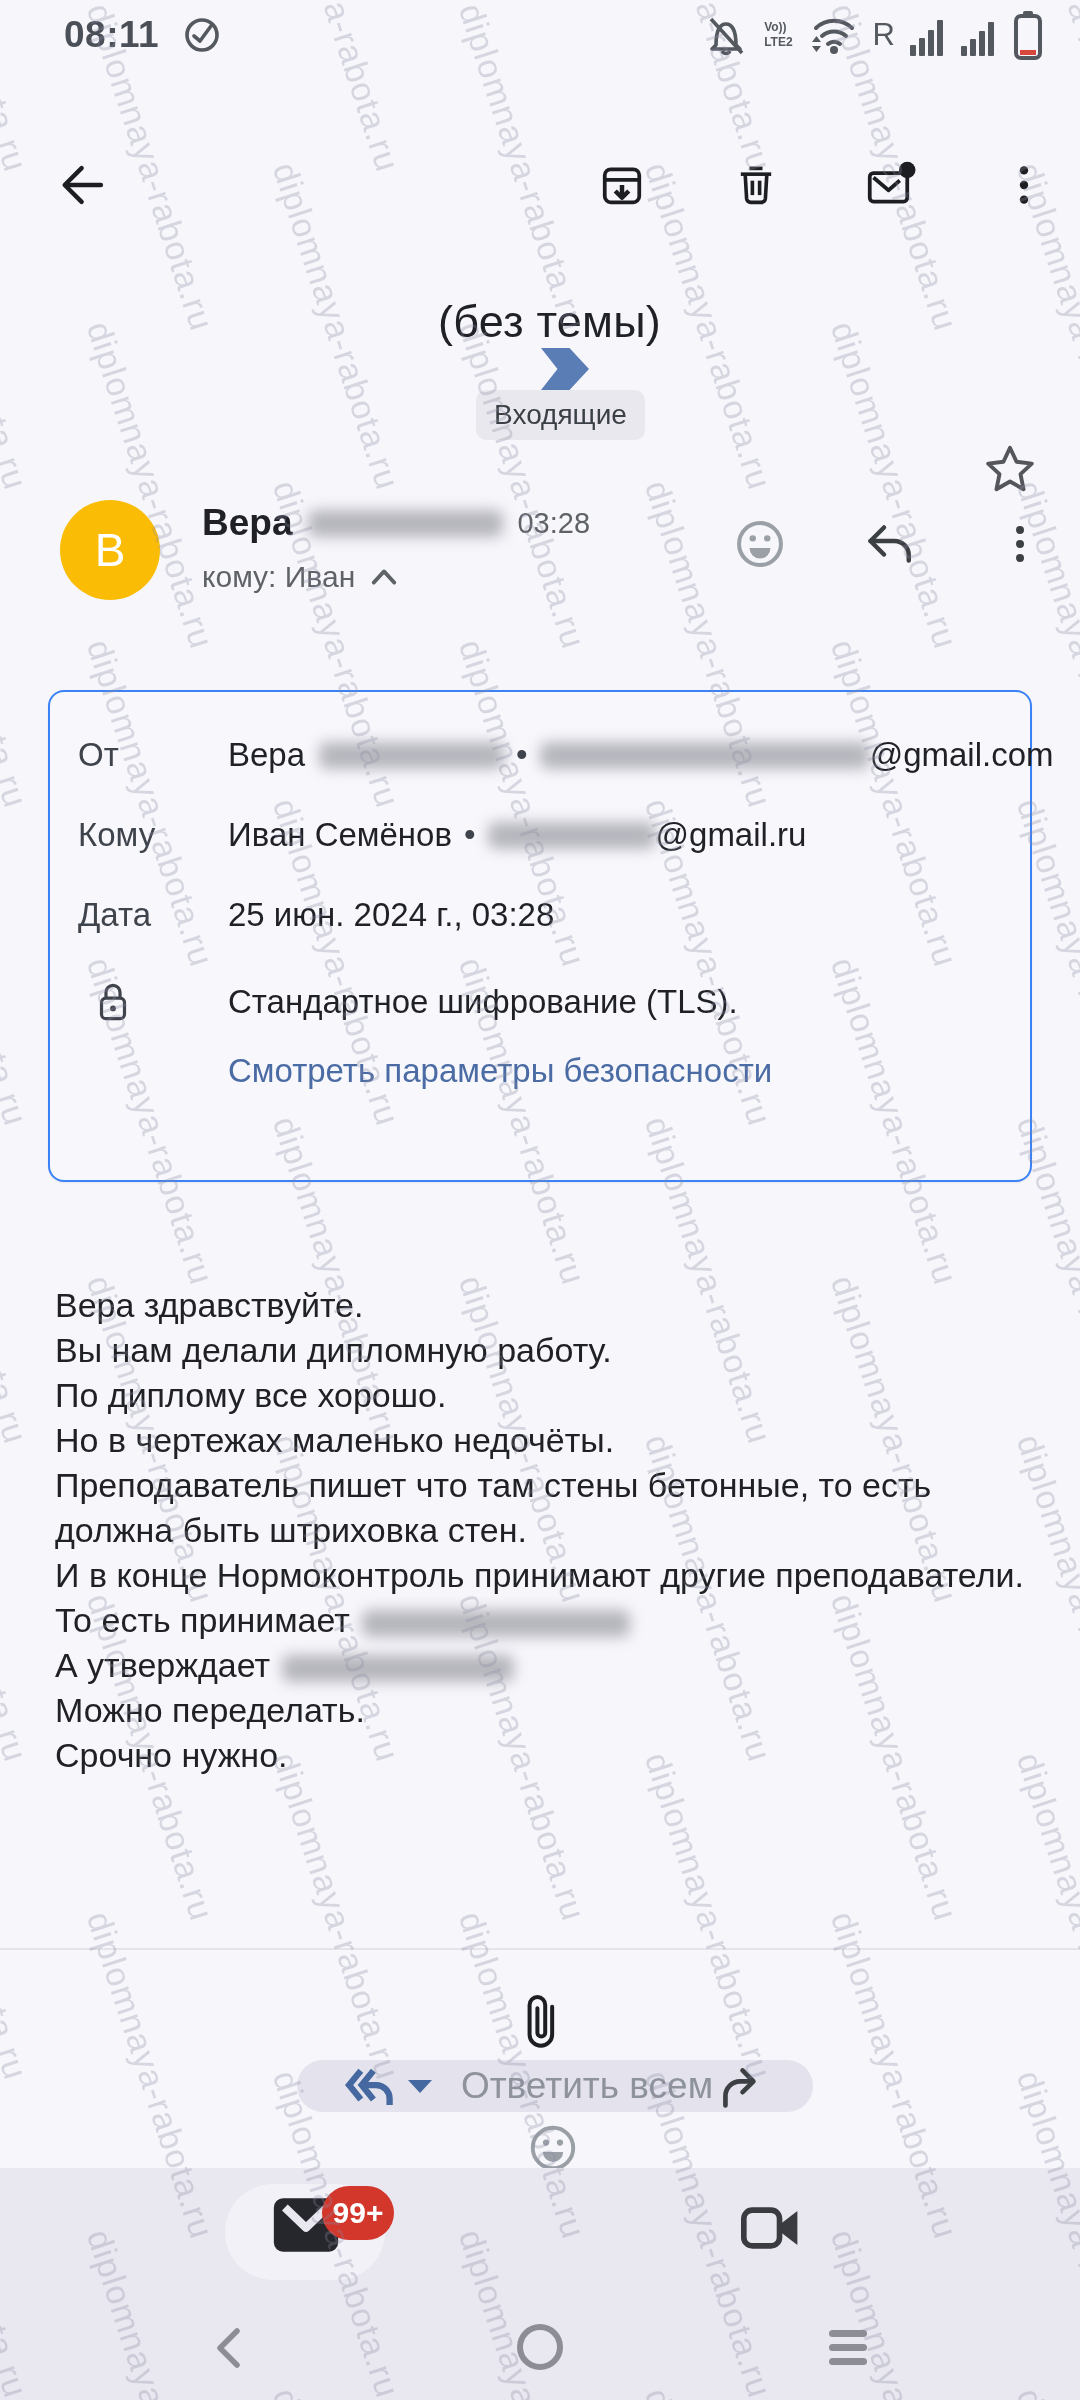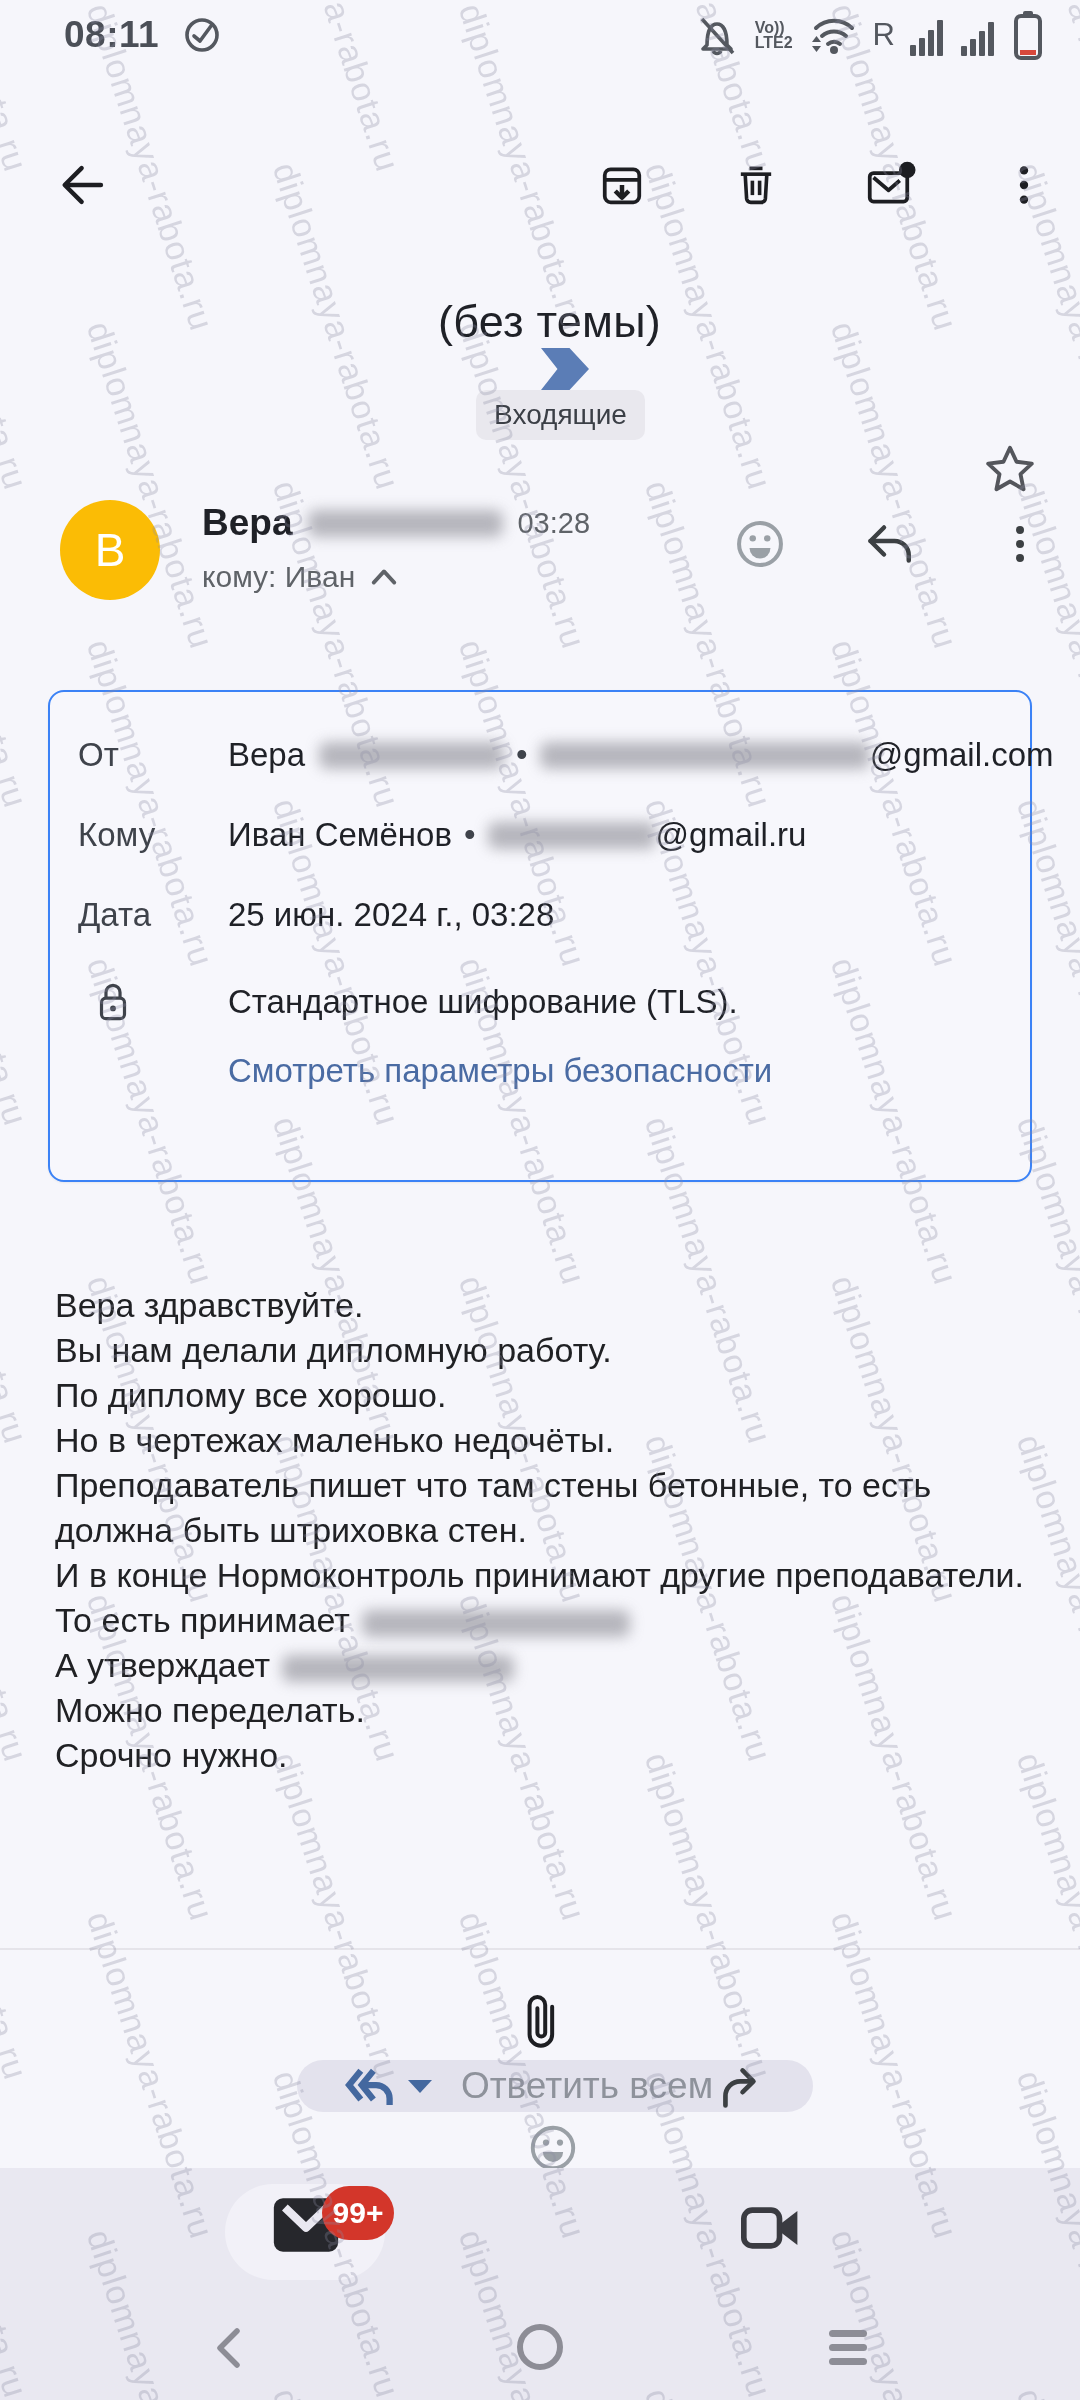--- a/index.html
+++ b/index.html
@@ -11,21 +11,21 @@
   .abs{position:absolute;}
   svg{display:block;}
   .icon-btn{background:none;border:none;padding:0;display:flex;align-items:center;justify-content:center;cursor:pointer;}
 
   
   .statusbar{top:8px;left:0;right:0;height:54px;display:flex;align-items:center;
     padding:0 36px 0 64px;color:#54585f;}
   .sb-time{font-size:37px;font-weight:700;letter-spacing:.5px;color:#4b4f57;}
   .sb-clockcheck{margin-left:22px;}
   .sb-right{margin-left:auto;display:flex;align-items:center;gap:15px;}
-  .sb-volte{font-size:16px;line-height:15px;font-weight:700;text-align:left;letter-spacing:0;}
+  .sb-volte{font-size:12px;line-height:15px;font-weight:700;text-align:left;letter-spacing:0;}
   .sb-r{font-size:31px;font-weight:400;}
 
   
   .appbar{top:140px;left:0;right:0;height:90px;display:flex;align-items:center;padding-left:46px;}
   .appbar-actions{margin-left:auto;display:flex;gap:66px;margin-right:22px;}
   .appbar .icon-btn{width:68px;height:68px;}
 
   
   .subjectrow{top:296px;left:55px;right:36px;height:112px;display:flex;align-items:center;flex-direction:column;}
   .subject-title{font-size:45px;color:#1f2127;letter-spacing:.2px;}

